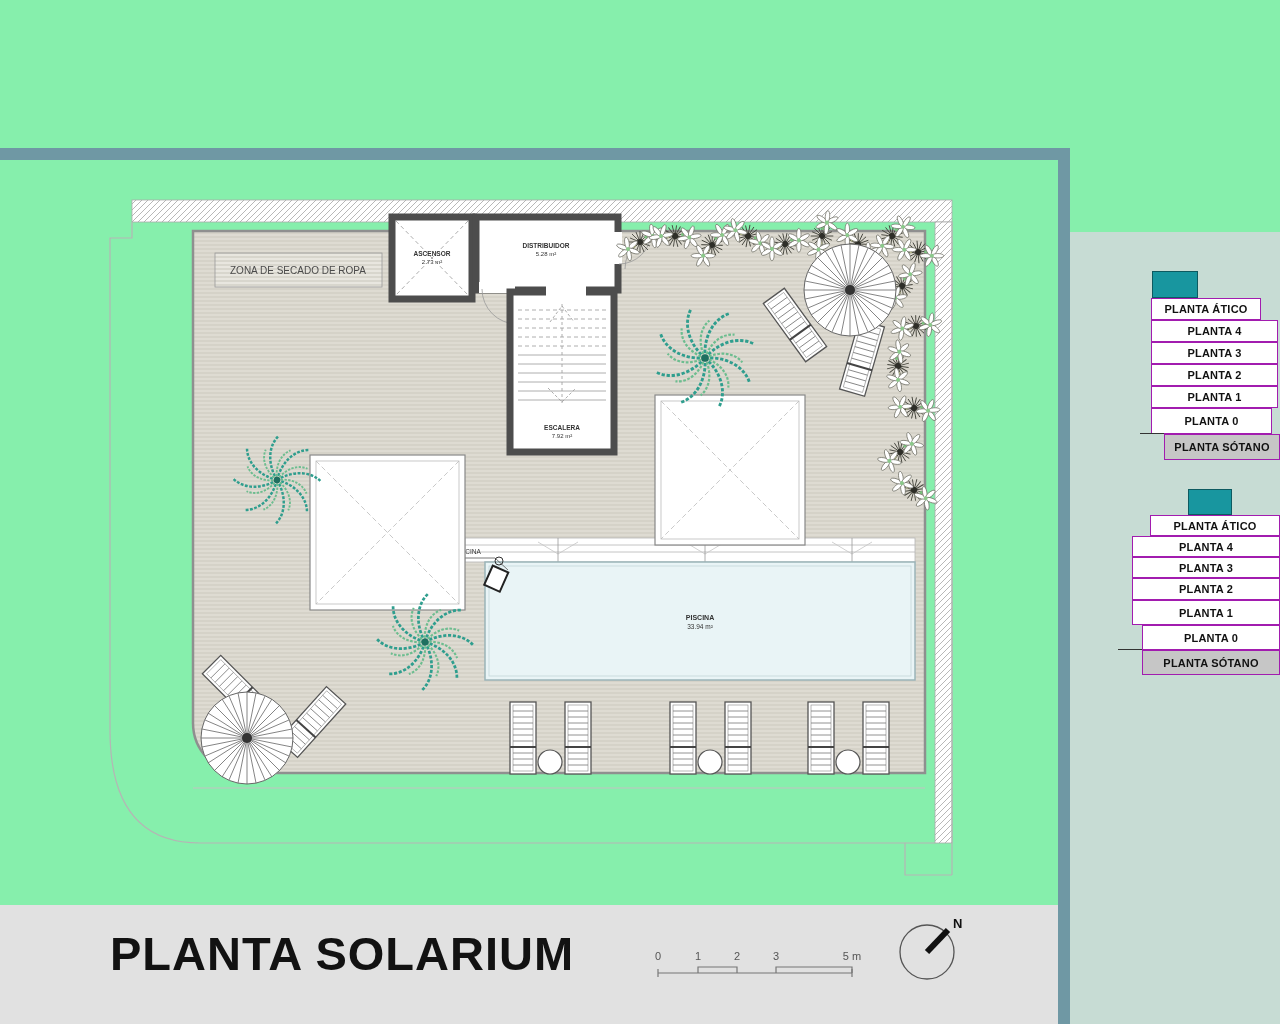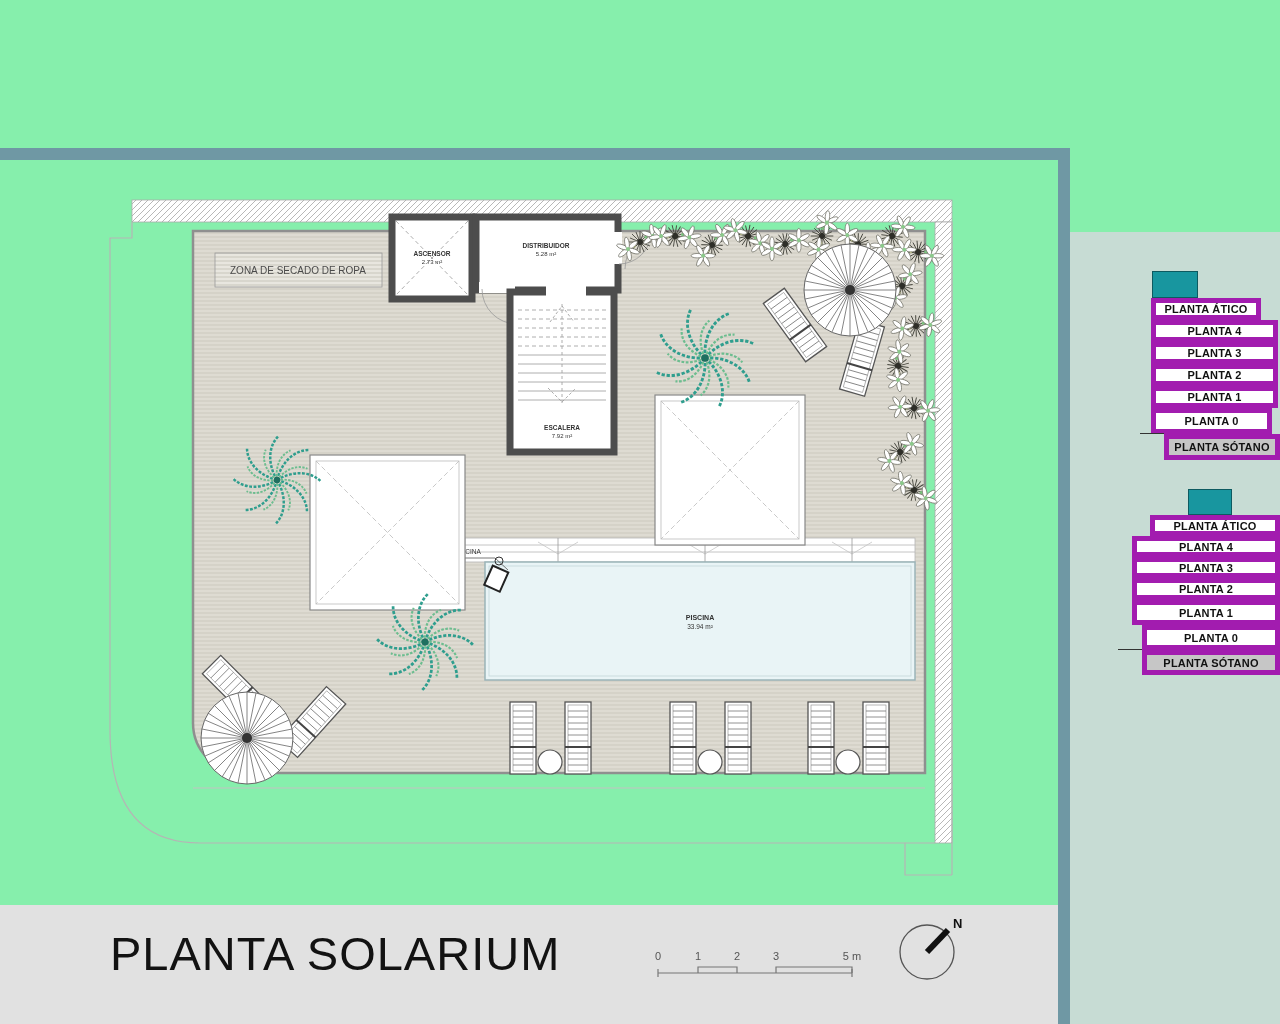--- a/index.html
+++ b/index.html
@@ -5,24 +5,24 @@
   html,body{margin:0;padding:0;background:#fff;}
   .canvas{position:relative;width:1280px;height:1024px;background:#86efac;overflow:hidden;
           font-family:"Liberation Sans",sans-serif;}
   
   .frame-top{position:absolute;left:0;top:148px;width:1070px;height:12px;background:#6f98a4;}
   .frame-right{position:absolute;left:1058px;top:148px;width:12px;height:876px;background:#6f98a4;}
   
   .side-panel{position:absolute;left:1070px;top:232px;width:210px;height:792px;background:#c7dcd4;}
   
   .bottom-bar{position:absolute;left:0;top:905px;width:1058px;height:119px;background:#e1e1e1;}
-  .plan-title{position:absolute;left:110px;top:926px;font-size:47px;font-weight:normal;
+  .plan-title{position:absolute;left:110px;top:926px;font-size:47px;font-weight:bold;
               color:#121212;letter-spacing:1px;}
   
-  .row{position:absolute;box-sizing:border-box;background:#ffffff;border:5px solid #a21caf;
+  .row{position:absolute;box-sizing:border-box;background:#ffffff;border:1px solid #a21caf;
        display:flex;align-items:center;justify-content:center;
        font-size:11px;font-weight:bold;color:#111;letter-spacing:.2px;white-space:nowrap;}
   .row.gray{background:#c6c6c6;text-align:right;}
   .cap{position:absolute;box-sizing:border-box;background:#18969f;border:1px solid #0d5a60;}
   .groundline{position:absolute;height:0;border-top:1px solid #333;}
   .plan-svg{position:absolute;left:80px;top:190px;}
   .scalebar-svg{position:absolute;left:648px;top:942px;}
   .compass-svg{position:absolute;left:893px;top:908px;}
 </style>
 </head>

